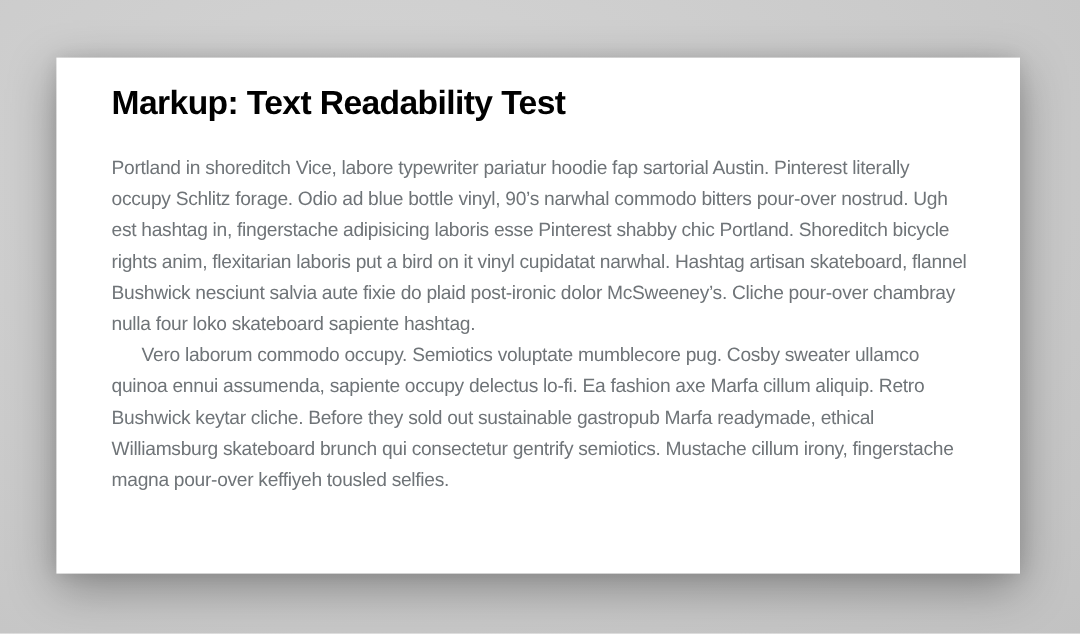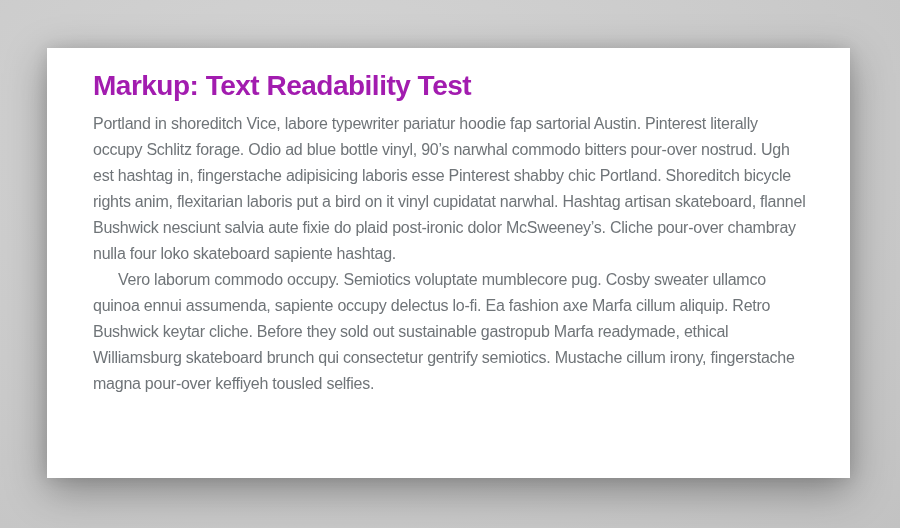--- a/index.html
+++ b/index.html
@@ -25,36 +25,36 @@
     box-shadow: 0 12px 38px rgba(0,0,0,0.34), 0 0 14px rgba(0,0,0,0.10);
     padding: 20px 44px 20px 46px;
     overflow: hidden;
   }
   .title {
     margin: 0;
     font-size: 28px;
     line-height: 36px;
     font-weight: bold;
     letter-spacing: -0.5px;
-    color: #a21caf;
+    color: #000000;
   }
   .meta {
     margin-top: 3px;
     display: flex;
     align-items: center;
     gap: 5px;
     font-size: 13.5px;
     line-height: 20px;
     color: #8d9296;
   }
   .meta svg {
     display: block;
   }
   .content {
-    margin-top: 7px;
+    margin-top: 24px;
     font-size: 16px;
     line-height: 26px;
     letter-spacing: -0.25px;
     color: #6f7478;
   }
   .content p {
     margin: 0;
   }
   .content p + p {
     text-indent: 25px;

